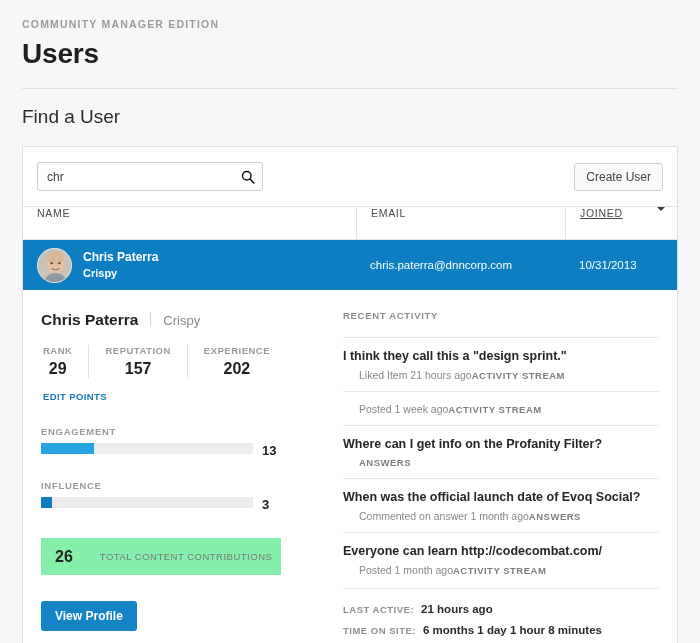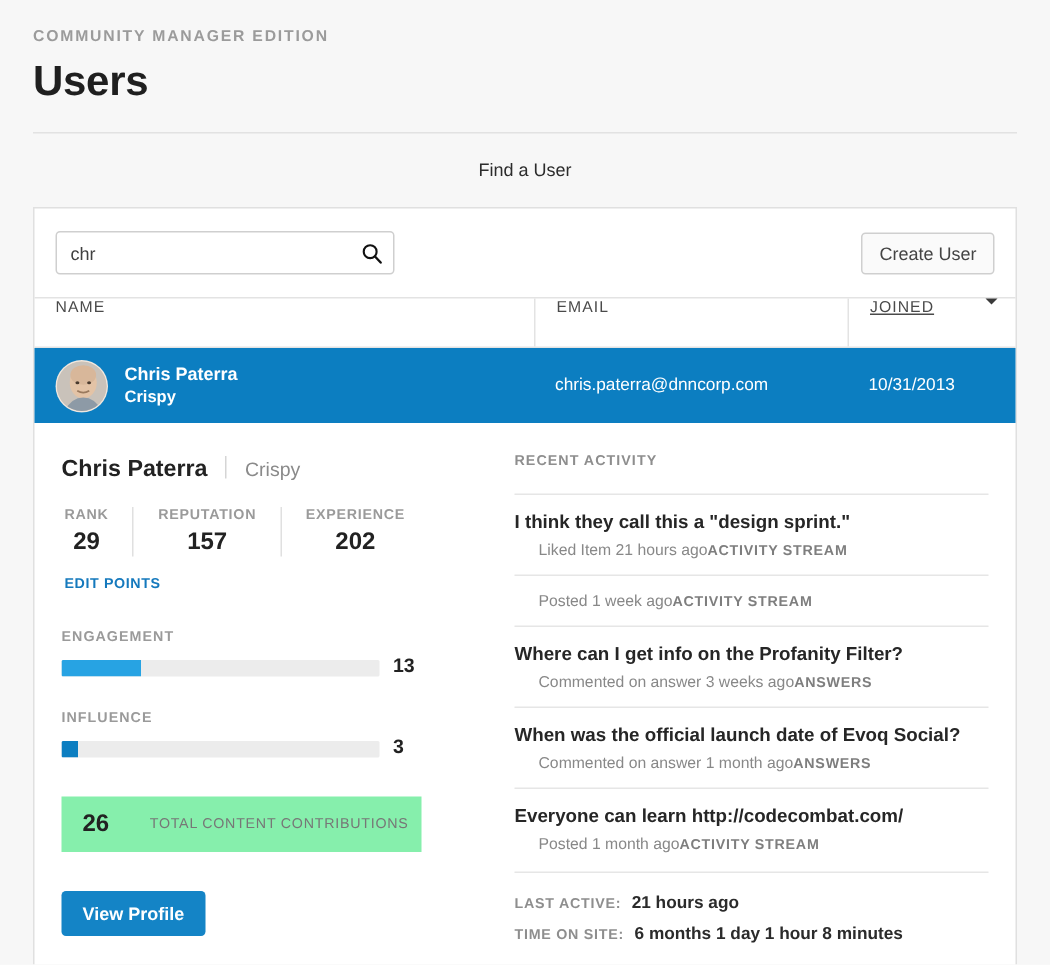--- a/index.html
+++ b/index.html
@@ -33,25 +33,24 @@
     color: #1f1f1f;
     margin: 0 0 18px 0;
     letter-spacing: -0.2px;
   }
   .head-rule {
     height: 1px;
     background: #e2e2e2;
     margin: 0 0 0 0;
   }
   .section-title {
-    font-size: 12px;
+    font-size: 19px;
     color: #2c2c2c;
     padding: 17px 0 0 0;
     margin: 0 0 18px 0;
-    text-align: center;
   }
 
   
   .panel {
     margin: 0 22px;
     background: #fff;
     border: 1px solid #e0e0e0;
     border-bottom: 3px solid #0c7ec1;
   }
 
@@ -231,21 +230,21 @@
   }
 
   .meter-block { margin-top: 22px; }
   .meter-label {
     font-size: 9.5px;
     letter-spacing: 0.7px;
     font-weight: bold;
     color: #9a9a9a;
     margin-bottom: 6px;
   }
-  .meter-row { display: flex; align-items: flex-end; }
+  .meter-row { display: flex; align-items: flex-start; }
   .meter-track {
     width: 212px;
     height: 11px;
     background: #ececec;
     border-radius: 1px;
     overflow: hidden;
   }
   .meter-fill {
     height: 100%;
     background: #27a3e3;
@@ -485,21 +484,20 @@
         <div class="act-item">
           <div class="act-meta">
             <span class="act-sub">Posted 1 week ago</span>
             <span class="act-tag">ACTIVITY STREAM</span>
           </div>
         </div>
 
         <div class="act-item">
           <div class="act-title">Where can I get info on the Profanity Filter?</div>
           <div class="act-meta">
-            <span class="act-sub">Commented on answer 3 weeks ago</span>
             <span class="act-tag">ANSWERS</span>
           </div>
         </div>
 
         <div class="act-item">
           <div class="act-title">When was the official launch date of Evoq Social?</div>
           <div class="act-meta">
             <span class="act-sub">Commented on answer 1 month ago</span>
             <span class="act-tag">ANSWERS</span>
           </div>

